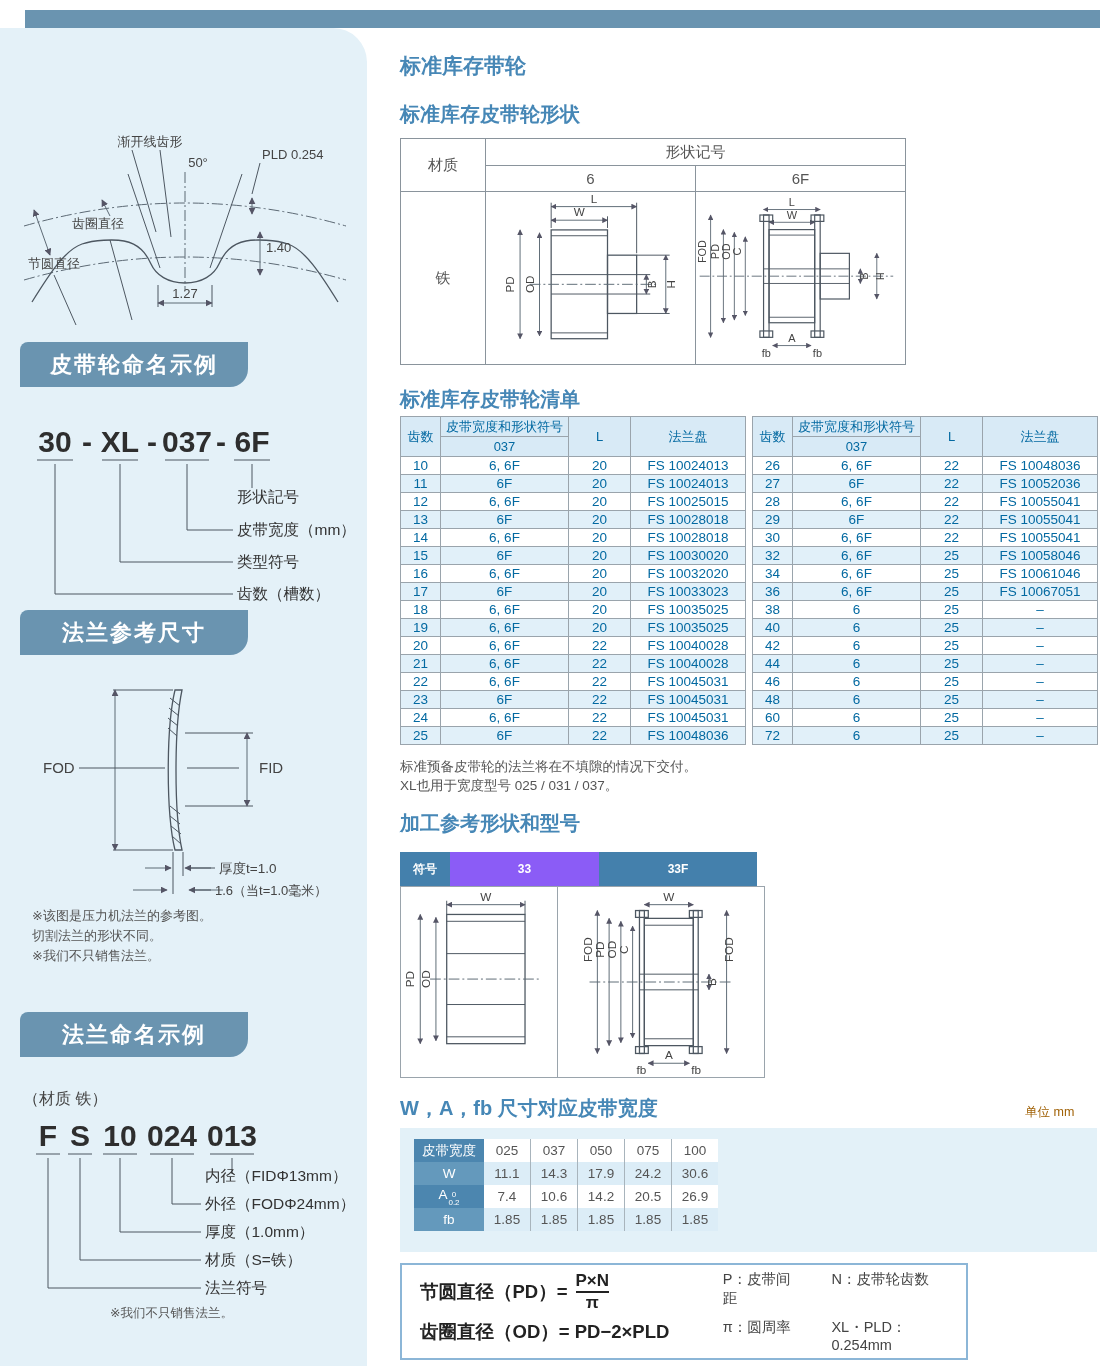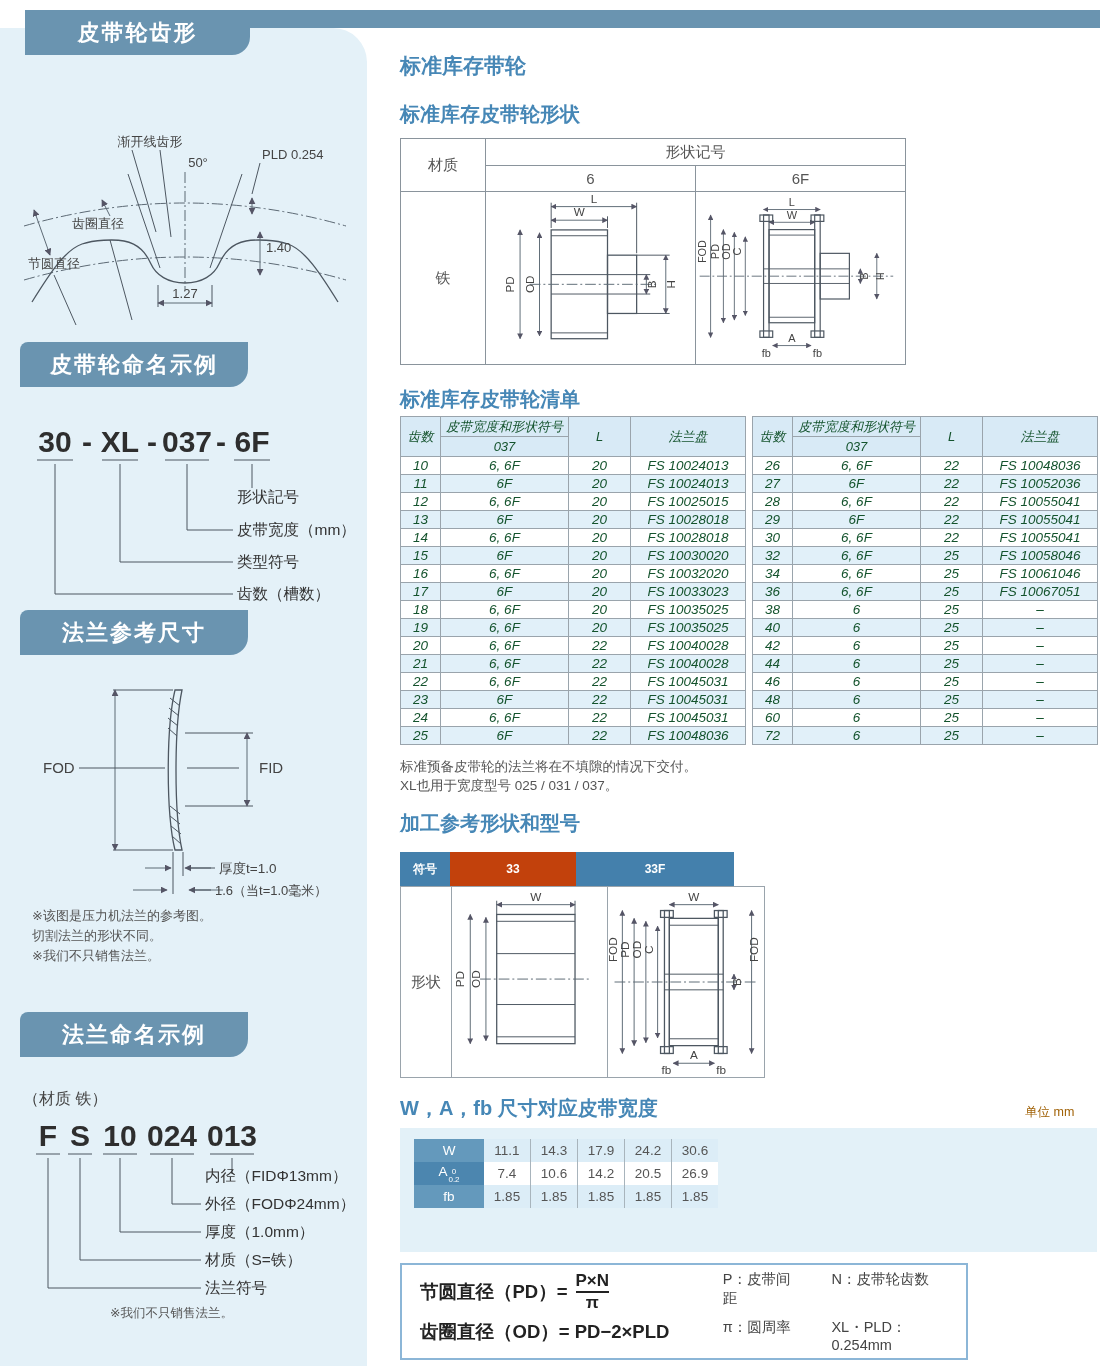--- a/index.html
+++ b/index.html
@@ -24,32 +24,32 @@
   .h2c{top:810px;font-size:20px;}
   .h2d{top:1095px;font-size:20px;}
   .unit{position:absolute;left:1025px;top:1104px;font-size:12.5px;color:#a16207;}
   
   .shapes{position:absolute;left:400px;top:138px;width:505px;border-collapse:collapse;table-layout:fixed;
           font-size:15px;color:#555;}
   .shapes th,.shapes td{border:1px solid #8a949c;text-align:center;font-weight:normal;padding:0;background:#fff;}
   .shapes .r1{height:27px;border-radius:7px;} .shapes .r2{height:26px;} .shapes .r3 td{height:172px;vertical-align:middle;}
   
   .list-table{position:absolute;top:416px;width:345px;border-collapse:collapse;table-layout:fixed;
-              font-size:13.5px;color:#14532d;font-style:italic;}
+              font-size:13.5px;color:#0369a1;}
   .list-table th,.list-table td{border:1px solid #9aa4ac;text-align:center;padding:0;font-weight:normal;
               height:17px;line-height:17px;background:#fff;}
   .list-table thead th{background:#d8eaf6;height:19px;line-height:19px;font-size:13px;}
   .list-table tbody tr:nth-child(even) td{background:#e1f0f9;}
   .lt-left{left:400px;} .lt-right{left:752px;}
   .list-notes{position:absolute;left:400px;top:757px;font-size:13.5px;line-height:19px;color:#555;}
   
   .mach-h{position:absolute;left:400px;top:852px;display:flex;height:34px;color:#fff;font-weight:bold;font-size:12px;}
   .mach-h div{display:flex;align-items:center;justify-content:center;}
   .mh-sym{width:50px;background:#4480ac;}
-  .mh-33{width:126px;background:#c2410c;}
+  .mh-33{width:149px;background:#8b5cf6;}
   .mh-33f{width:158px;background:#4480ac;}
   .mach-b{position:absolute;left:400px;top:886px;width:363px;height:190px;display:flex;border:1px solid #9aa4ac;}
   .mb-label{width:50px;border-right:1px solid #9aa4ac;display:flex;align-items:center;justify-content:center;font-size:15px;color:#555;}
   .mb-c2{width:156px;border-right:1px solid #9aa4ac;display:flex;align-items:center;justify-content:center;}
   .mb-c3{flex:1;display:flex;align-items:center;justify-content:center;}
   
   .band{position:absolute;left:400px;top:1128px;width:697px;height:124px;background:#e3f1f8;}
   .wafb{position:absolute;left:414px;top:1139px;border-collapse:collapse;font-size:13.5px;}
   .wafb th,.wafb td{height:23px;padding:0;text-align:center;}
   .wafb .rh{width:70px;color:#fff;font-weight:normal;font-size:13.5px;}
@@ -80,21 +80,20 @@
   .abs{position:absolute;}
 </style>
 </head>
 <body>
 
 <div class="page">
 
   <div class="topbar"></div>
   <div class="sidebar"></div>
 
-  <div class="badge b1">皮带轮齿形</div>
   <div class="badge b2">皮带轮命名示例</div>
   <div class="badge b3">法兰参考尺寸</div>
   <div class="badge b4">法兰命名示例</div>
 
   <svg class="abs" style="left:10px;top:110px" width="350" height="215" viewBox="0 0 350 215">
     <defs>
         <marker id="arA" viewBox="0 0 10 10" refX="9" refY="5" markerWidth="7" markerHeight="7" orient="auto-start-reverse">
           <path d="M0,0L10,5L0,10z" fill="#556"></path>
         </marker>
       </defs>
@@ -568,21 +567,20 @@
   </div>
 
   <div class="h-blue h2c">加工参考形状和型号</div>
 
   <div class="mach-h">
     <div class="mh-sym">符号</div>
     <div class="mh-33">33</div>
     <div class="mh-33f">33F</div>
   </div>
   <div class="mach-b">
-    <div class="mb-label">形状</div>
     <div class="mb-c2">
       <svg width="155" height="186" viewBox="0 0 157 190">
         <defs>
             <marker id="arE" viewBox="0 0 10 10" refX="9" refY="5" markerWidth="6" markerHeight="6" orient="auto-start-reverse">
               <path d="M0,0L10,5L0,10z" fill="#556"></path>
             </marker>
           </defs>
         <text class="dim" x="85" y="12" text-anchor="middle">W</text>
         <line class="dl" x1="45" y1="16" x2="125" y2="16" marker-start="url(#arE)" marker-end="url(#arE)"></line>
         <line class="tl" x1="45" y1="12" x2="45" y2="26"></line>
@@ -639,20 +637,28 @@
       </svg>
     </div>
   </div>
 
   <div class="h-blue h2d">W，A，fb 尺寸对应皮带宽度</div>
   <div class="unit">单位 mm</div>
 
   <div class="band"></div>
   <table class="wafb">
     <tbody>
+        <tr>
+      <th class="rh d">皮带宽度</th>
+      <td class="first">025</td>
+      <td>037</td>
+      <td>050</td>
+      <td>075</td>
+      <td>100</td>
+    </tr>
     <tr class="str">
       <th class="rh l">W</th>
       <td class="first">11.1</td>
       <td>14.3</td>
       <td>17.9</td>
       <td>24.2</td>
       <td>30.6</td>
     </tr>
     <tr>
       <th class="rh d"><span>A</span><span class="tol">

